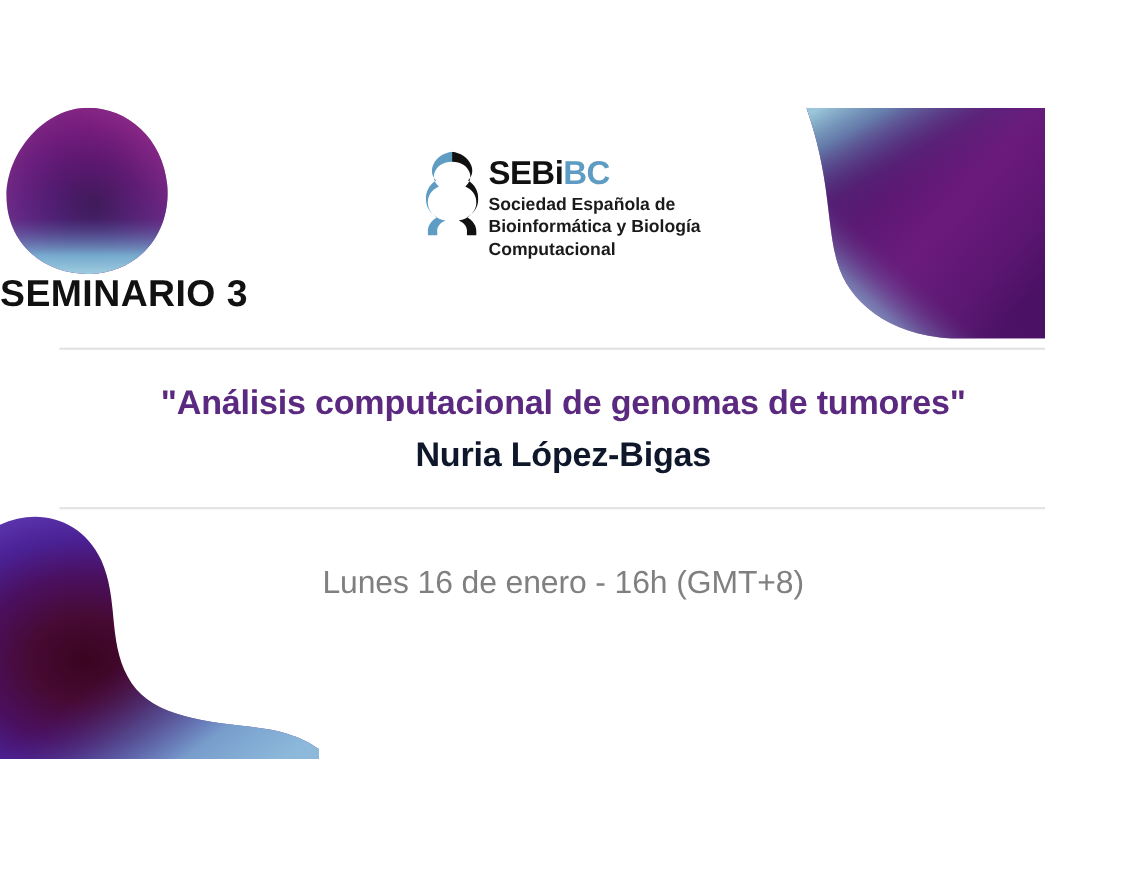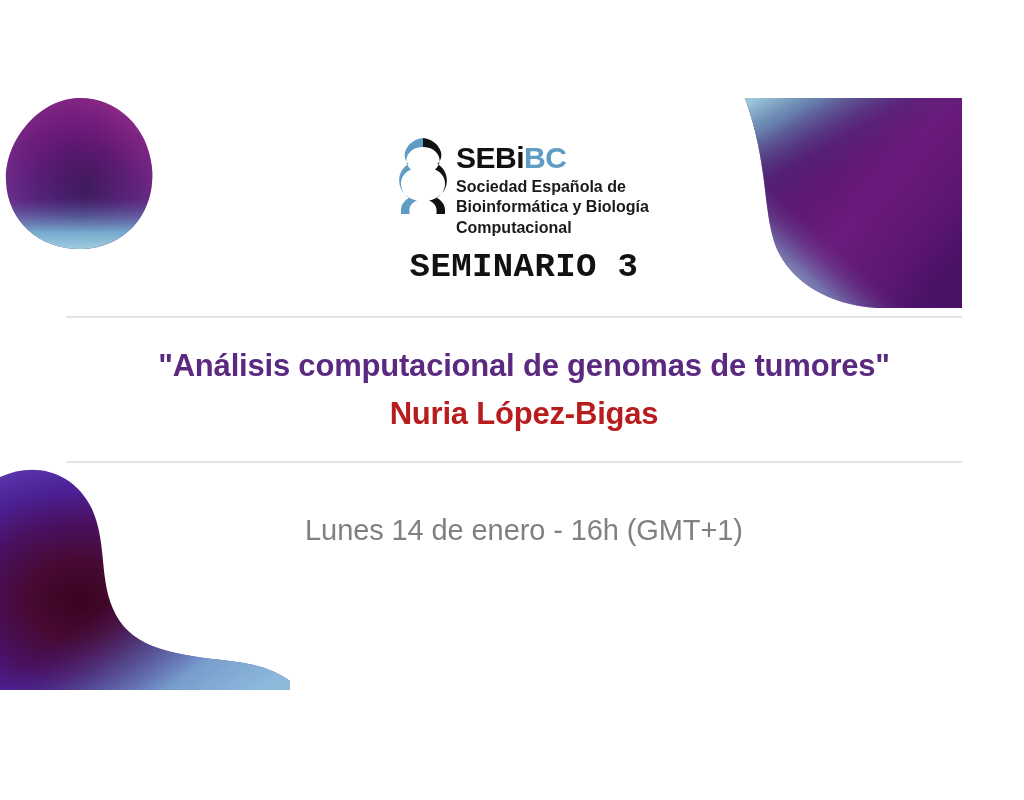--- a/index.html
+++ b/index.html
@@ -13,21 +13,20 @@
     font-family: "Liberation Sans", sans-serif;
     overflow: hidden;
   }
 
   .slide {
     position: relative;
     width: 950px;
     height: 690px;
     background: #ffffff;
     overflow: hidden;
-    padding-left: 12px;
   }
 
   .below-slide {
     width: 1024px;
     height: 110px;
     background: #ffffff;
   }
 
   
   .blob {
@@ -107,22 +106,21 @@
     margin-top: 4px;
     white-space: pre-line;
   }
 
   
   .seminar-heading {
     position: absolute;
     left: 0;
     right: 0;
     top: 248px;
-    text-align: center;
-    font-family: Liberation Mono, monospace;
+    font-family: Liberation Sans, sans-serif;
     font-size: 34px;
     font-weight: bold;
     color: #111111;
     letter-spacing: 0.4px;
   }
 
   
   .divider {
     position: absolute;
     left: 54px;
@@ -148,21 +146,21 @@
   }
   .speaker-name {
     position: absolute;
     left: 0;
     right: 0;
     top: 396px;
     text-align: center;
     font-family: "Liberation Sans", sans-serif;
     font-size: 31px;
     font-weight: bold;
-    color: #b91c1c;
+    color: #0f172a;
     letter-spacing: -0.2px;
   }
 
   
   .datetime {
     position: absolute;
     left: 0;
     right: 0;
     top: 514px;
     text-align: center;
@@ -328,19 +326,19 @@
 
     <div class="seminar-heading">SEMINARIO 3</div>
 
     <div class="divider" id="divider-top"></div>
 
     <div class="talk-title">"Análisis computacional de genomas de tumores"</div>
     <div class="speaker-name">Nuria López-Bigas</div>
 
     <div class="divider" id="divider-bottom"></div>
 
-    <div class="datetime">Lunes 14 de enero -  16h (GMT+1)</div>
+    <div class="datetime">Lunes 16 de enero -  16h (GMT+8)</div>
 
 
   </div>
 </div>
 
 <div class="below-slide"></div>
 
 </body></html>

